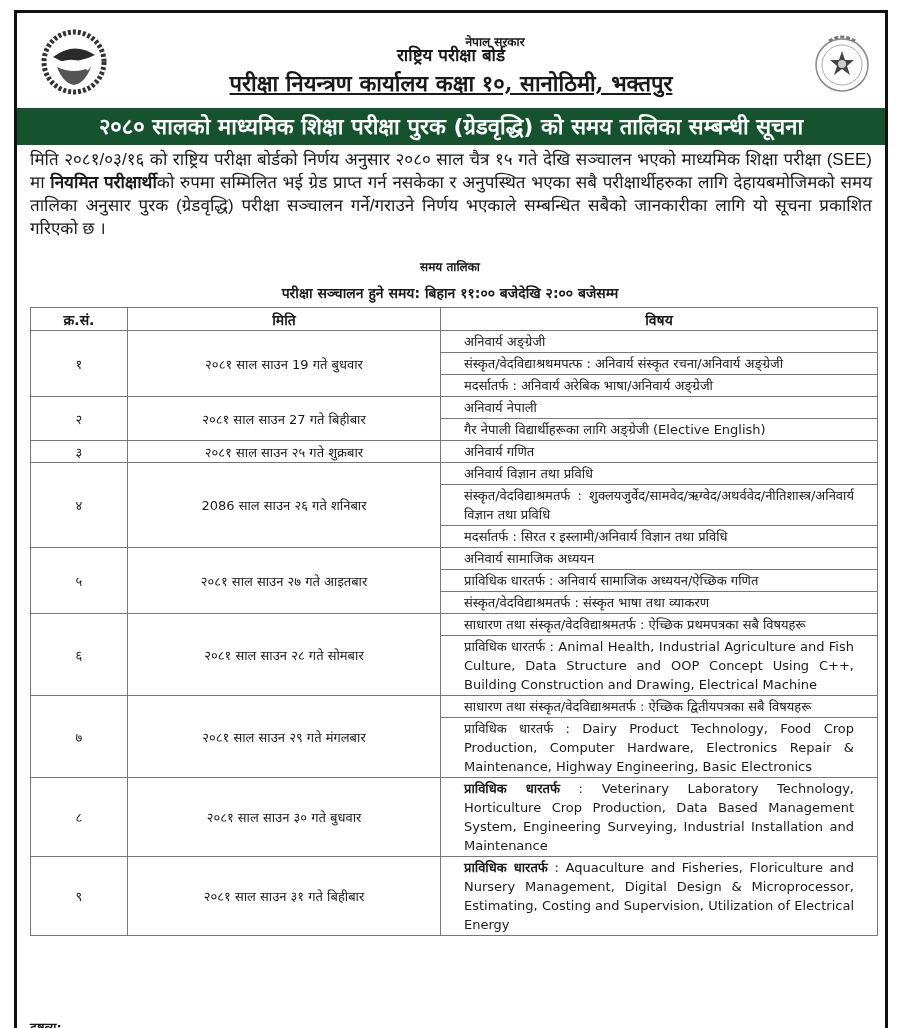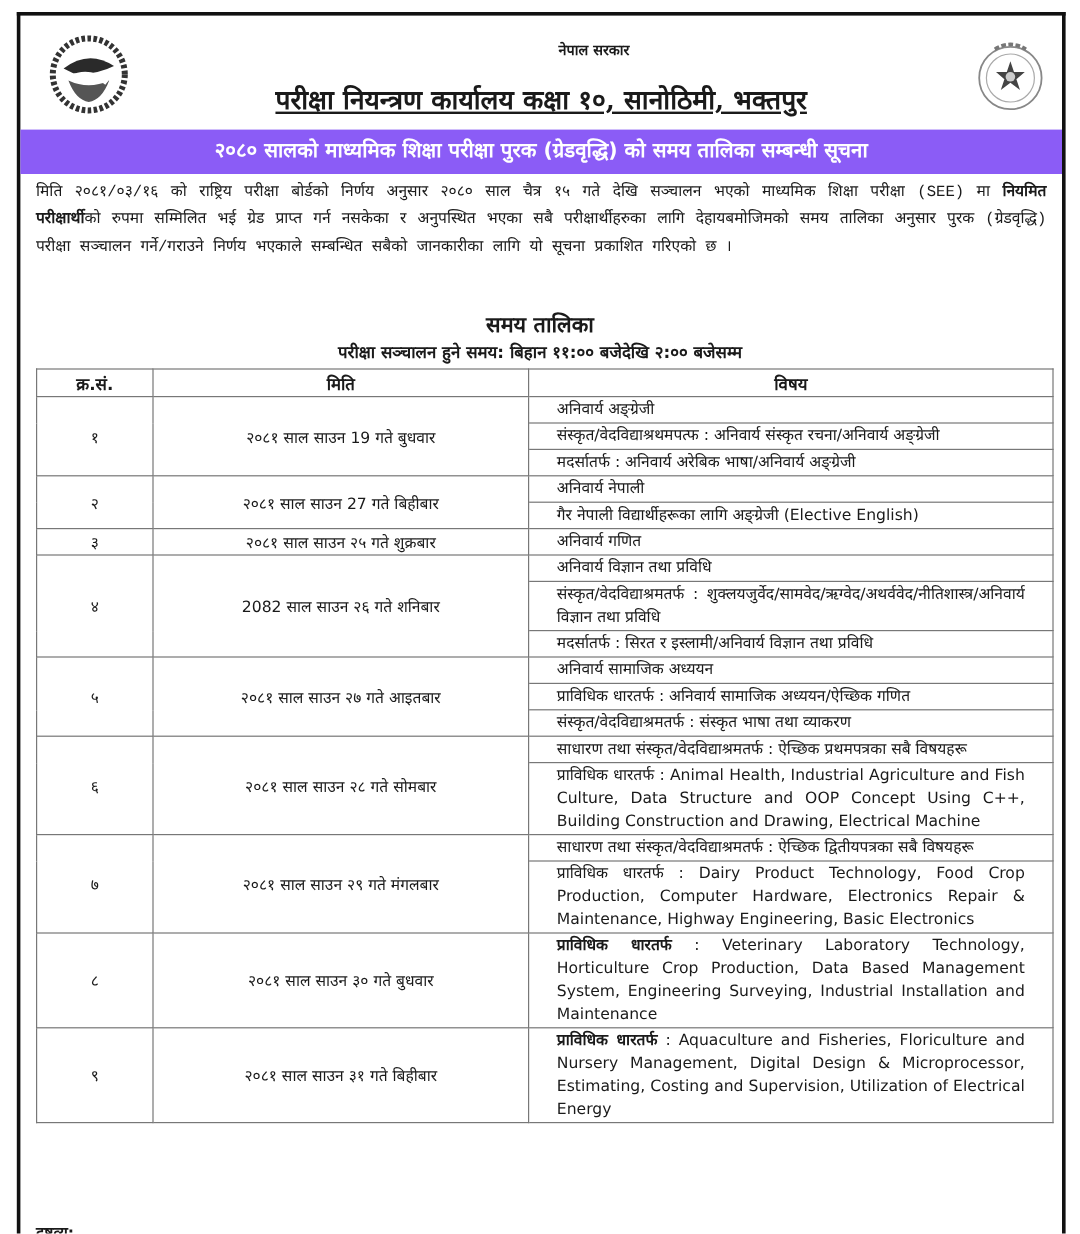--- a/index.html
+++ b/index.html
@@ -8,29 +8,29 @@
   .frame { position: absolute; left: 14px; top: 10px; width: 874px; height: 1030px;
            border: 3px solid #111; border-bottom: none; box-sizing: border-box; }
   .header { position: absolute; left: 17px; top: 13px; width: 868px; height: 95px; }
   .logo-left { position: absolute; left: 22px; top: 14px; width: 70px; height: 70px; }
   .logo-right { position: absolute; left: 790px; top: 14px; width: 70px; height: 70px; }
   .hl { position: absolute; left: 0; width: 868px; text-align: center; font-weight: bold; }
   .h1 { top: 20px; font-size: 12px; padding-left: 44px; }
   .h2 { top: 30px; font-size: 17px; }
   .h3 { top: 54px; font-size: 22px; text-decoration: underline; }
   .titlebar { position: absolute; left: 17px; top: 108px; width: 868px; height: 37px;
-              background: #8b5cf6; color: #fff; font-size: 17px; font-weight: bold;
+              background: #14532d; color: #fff; font-size: 22px; font-weight: bold;
               text-align: center; line-height: 37px; white-space: nowrap; overflow: hidden;
               font-family: "DejaVu Sans", sans-serif; }
-  .intro { position: absolute; left: 30px; top: 148px; width: 842px; font-size: 13px;
-           line-height: 23px; text-align: justify; font-family: Liberation Mono, monospace; }
+  .intro { position: absolute; left: 30px; top: 148px; width: 842px; font-size: 17px;
+           line-height: 23px; text-align: justify; font-family: Liberation Sans, sans-serif; }
   .intro b { font-weight: bold; }
   .sched-title { position: absolute; left: 0; width: 900px; text-align: center; font-weight: bold;
                  font-family: "DejaVu Sans", sans-serif; }
-  .st1 { top: 258px; font-size: 18px; }
+  .st1 { top: 258px; font-size: 12px; }
   .st2 { top: 283px; font-size: 14px; }
   table.tt { position: absolute; left: 30px; top: 307px; width: 848px; border-collapse: collapse;
              font-size: 13px; font-family: "DejaVu Sans", sans-serif; }
   table.tt td, table.tt th { border: 1.5px solid #777; padding: 1px 23px; vertical-align: middle; }
   table.tt th { font-weight: bold; text-align: center; height: 20px; font-size: 14px; }
   .c-sn { width: 50px; text-align: center; }
   .c-date { width: 266px; text-align: center; }
   .c-sub { text-align: left; line-height: 19px; }
   .sub-just { text-align: justify; }
   .bold-lead { font-weight: bold; }
@@ -43,20 +43,21 @@
 <div class="frame"></div>
 
 <div class="header">
   <svg class="logo-left" viewBox="0 0 70 70">
     <circle cx="35" cy="35" r="30" fill="none" stroke="#333" stroke-width="5" stroke-dasharray="3 2"></circle>
     <path d="M14 30 Q35 14 56 28 Q40 36 22 34 Z" fill="#2a2a2a"></path>
     <path d="M18 40 Q35 48 52 40 Q46 56 35 58 Q24 56 18 40 Z" fill="#555"></path>
     <path d="M20 38 Q35 30 50 42" fill="none" stroke="#fff" stroke-width="4"></path>
   </svg>
   <div class="hl h1">नेपाल सरकार</div>
+  <div class="hl h2">राष्ट्रिय परीक्षा बोर्ड</div>
   <div class="hl h3">परीक्षा नियन्त्रण कार्यालय कक्षा १०, सानोठिमी, भक्तपुर</div>
   <svg class="logo-right" viewBox="0 0 70 70">
     <circle cx="35" cy="38" r="26" fill="none" stroke="#888" stroke-width="1.5"></circle>
     <circle cx="35" cy="38" r="20" fill="none" stroke="#aaa" stroke-width="1"></circle>
     <path d="M22 14 Q35 6 48 14" fill="none" stroke="#777" stroke-width="3" stroke-dasharray="4 2"></path>
     <polygon points="35,24 38,33 47,33 40,39 43,48 35,42 27,48 30,39 23,33 32,33" fill="#444"></polygon>
     <circle cx="35" cy="37" r="4" fill="#ccc"></circle>
   </svg>
 </div>
 
@@ -95,21 +96,21 @@
       <tr>
         <td class="c-sub"><span>गैर नेपाली विद्यार्थीहरूका लागि अङ्ग्रेजी (Elective English)</span></td>
       </tr>
       <tr>
         <td class="c-sn" rowspan="1">३</td>
         <td class="c-date" rowspan="1">२०८१ साल साउन २५ गते शुक्रबार</td>
         <td class="c-sub"><span>अनिवार्य गणित</span></td>
       </tr>
       <tr>
         <td class="c-sn" rowspan="3">४</td>
-        <td class="c-date" rowspan="3">2082 साल साउन २६ गते शनिबार</td>
+        <td class="c-date" rowspan="3">2086 साल साउन २६ गते शनिबार</td>
         <td class="c-sub"><span>अनिवार्य विज्ञान तथा प्रविधि</span></td>
       </tr>
       <tr>
         <td class="c-sub sub-just"><span>संस्कृत/वेदविद्याश्रमतर्फ : शुक्लयजुर्वेद/सामवेद/ऋग्वेद/अथर्ववेद/नीतिशास्त्र/अनिवार्य विज्ञान तथा प्रविधि</span></td>
       </tr>
       <tr>
         <td class="c-sub"><span>मदर्सातर्फ : सिरत र इस्लामी/अनिवार्य विज्ञान तथा प्रविधि</span></td>
       </tr>
       <tr>
         <td class="c-sn" rowspan="3">५</td>

